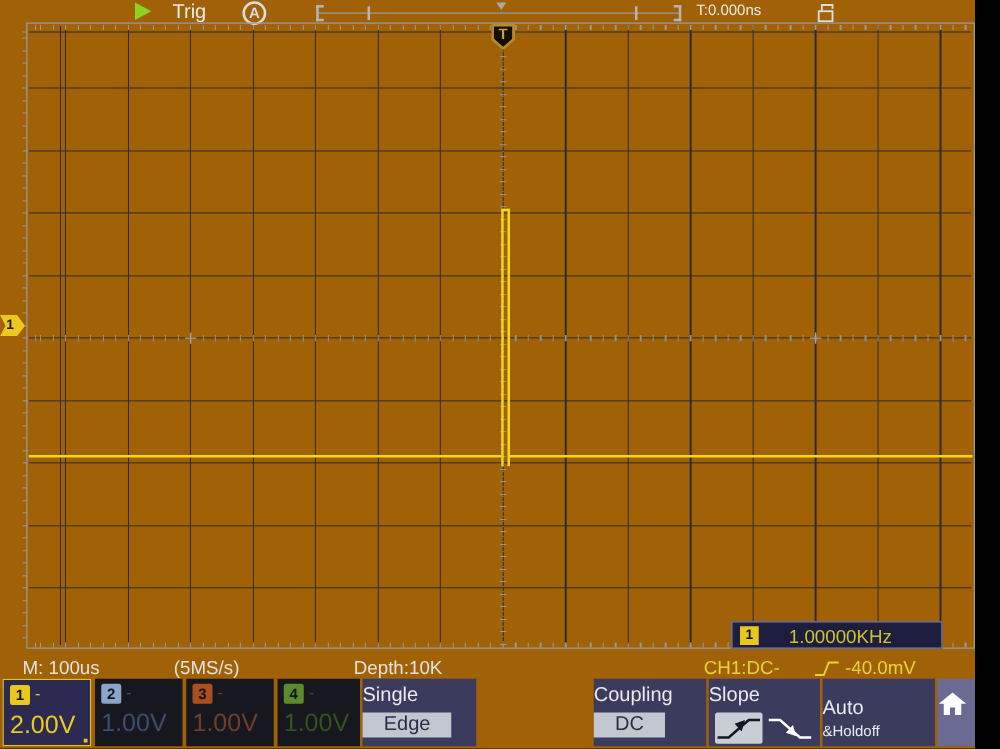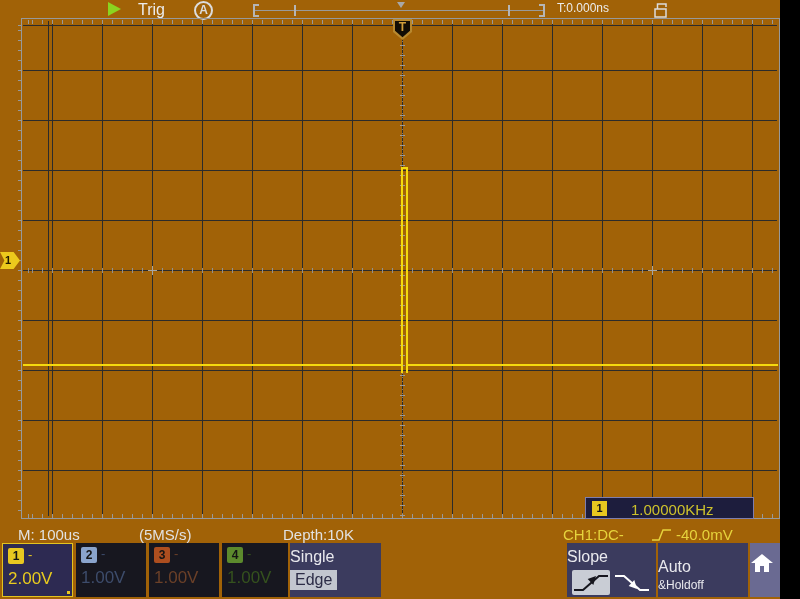--- a/index.html
+++ b/index.html
@@ -89,32 +89,32 @@
   .stat-y{color:#e6d33c;}
   .stat-trig{left:563px;} .edgeicon{left:651px;top:528px;} .stat-level{left:676px;}
 
   
   .chcell{top:543px;height:54px;background:#17171f;}
   .chcell.sel{background:#2d2a52;border:1px solid #e3c41f;}
   .c1{left:2px;width:71px;} .c2{left:76px;width:70px;} .c3{left:149px;width:70px;} .c4{left:222px;width:66px;}
   .chbadge{position:absolute;left:5px;top:4px;width:16px;height:16px;border-radius:2px;
            font-size:12px;font-weight:bold;text-align:center;line-height:16px;color:#141414;}
   .chdash{position:absolute;left:25px;top:3px;font-size:13px;}
-  .chvolts{position:absolute;left:5px;top:25px;font-size:17px;}
+  .chvolts{position:absolute;left:5px;top:25px;font-size:20px;}
   .b1{background:#e8c820;} .b2{background:#8aa4cc;} .b3{background:#ad4e1f;} .b4{background:#5c8a2d;}
   .t1{color:#e9cb1f;} .t2{color:#3d4c6b;} .t3{color:#6b4028;} .t4{color:#35521e;}
   .c1dot{position:absolute;right:2px;bottom:2px;width:3px;height:3px;background:#e8c820;}
 
   .mbtn{top:543px;height:54px;background:#3b3b5e;color:#e9e9ee;}
   .m-single{left:290px;width:91px;} .m-source{left:383px;width:90px;}
   .m-coupling{left:475px;width:90px;} .m-slope{left:567px;width:89px;}
   .m-auto{left:658px;width:90px;} .m-home{left:750px;width:50px;background:#6a6a92;}
   .mbtn .lbl{margin-top:5px;font-size:16px;}
   .mbtn .chip{display:inline-block;margin-top:4px;background:#c2c6cf;color:#2c2c46;
-              font-size:16px;padding:0 5px;line-height:20px;}
+              font-size:16px;padding:0 17px;line-height:20px;}
   .slope-icons{margin-top:4px;display:flex;justify-content:center;gap:3px;}
   .slope-rise{width:38px;height:25px;background:#c9cdd5;border-radius:2px;}
   .slope-fall{width:38px;height:25px;}
   .m-auto .lbl{margin-top:15px;} .m-auto .lbl2{font-size:12px;margin-top:2px;}
   .homeicon{margin-top:9px;}
 </style>
 </head>
 <body>
 
 <div class="scope">
@@ -199,20 +199,24 @@
   </div>
   <div class="abs chcell c4">
     <div class="chbadge b4">4</div>
     <div class="chdash t4">-</div>
     <div class="chvolts t4">1.00V</div>
   </div>
 
   <div class="abs mbtn m-single">
     <div class="lbl">Single</div>
     <span class="chip">Edge</span>
+  </div>
+  <div class="abs mbtn m-coupling">
+    <div class="lbl">Coupling</div>
+    <span class="chip">DC</span>
   </div>
   <div class="abs mbtn m-slope">
     <div class="lbl">Slope</div>
     <div class="slope-icons">
       <div class="slope-rise">
         <svg width="38" height="25" viewBox="0 0 38 25">
           <path d="M2 20 H11 L27 6 H36" fill="none" stroke="#16161e" stroke-width="2"></path>
           <polygon points="24,6 21.3,15.1 15.7,8.9" fill="#16161e"></polygon>
         </svg>
       </div>

